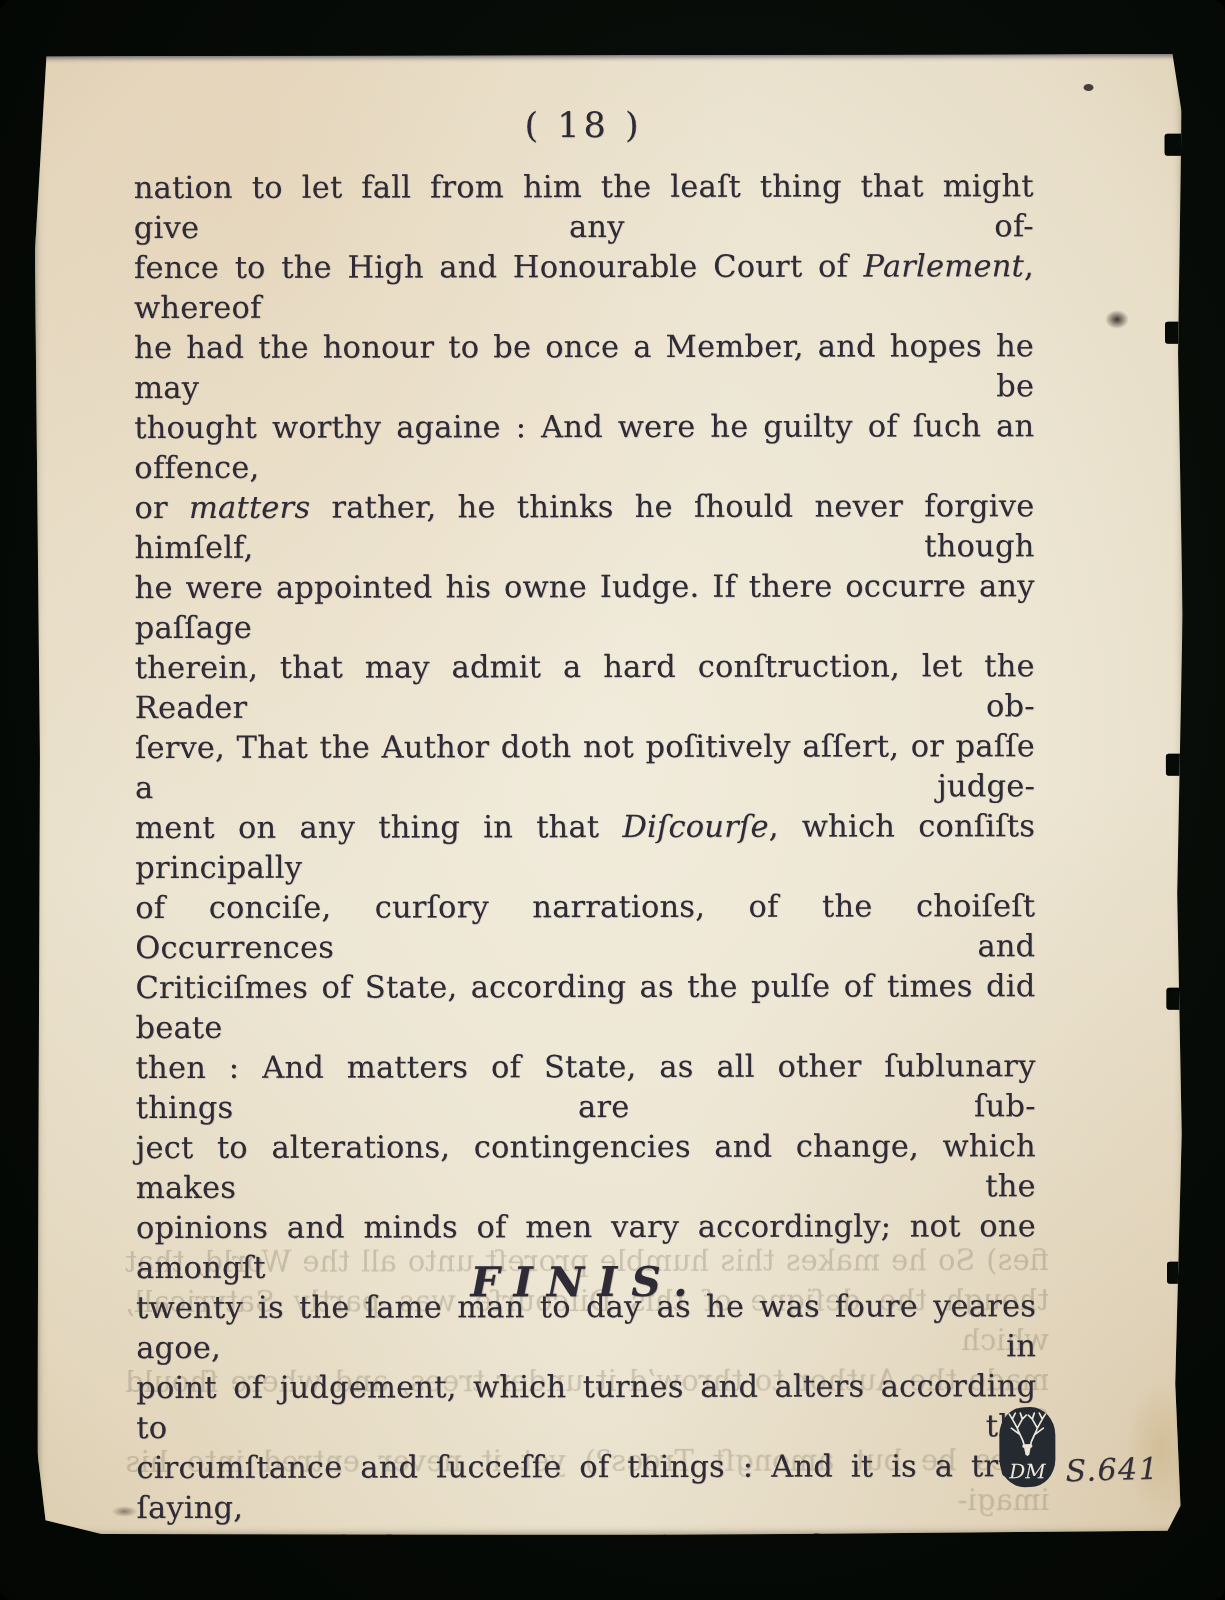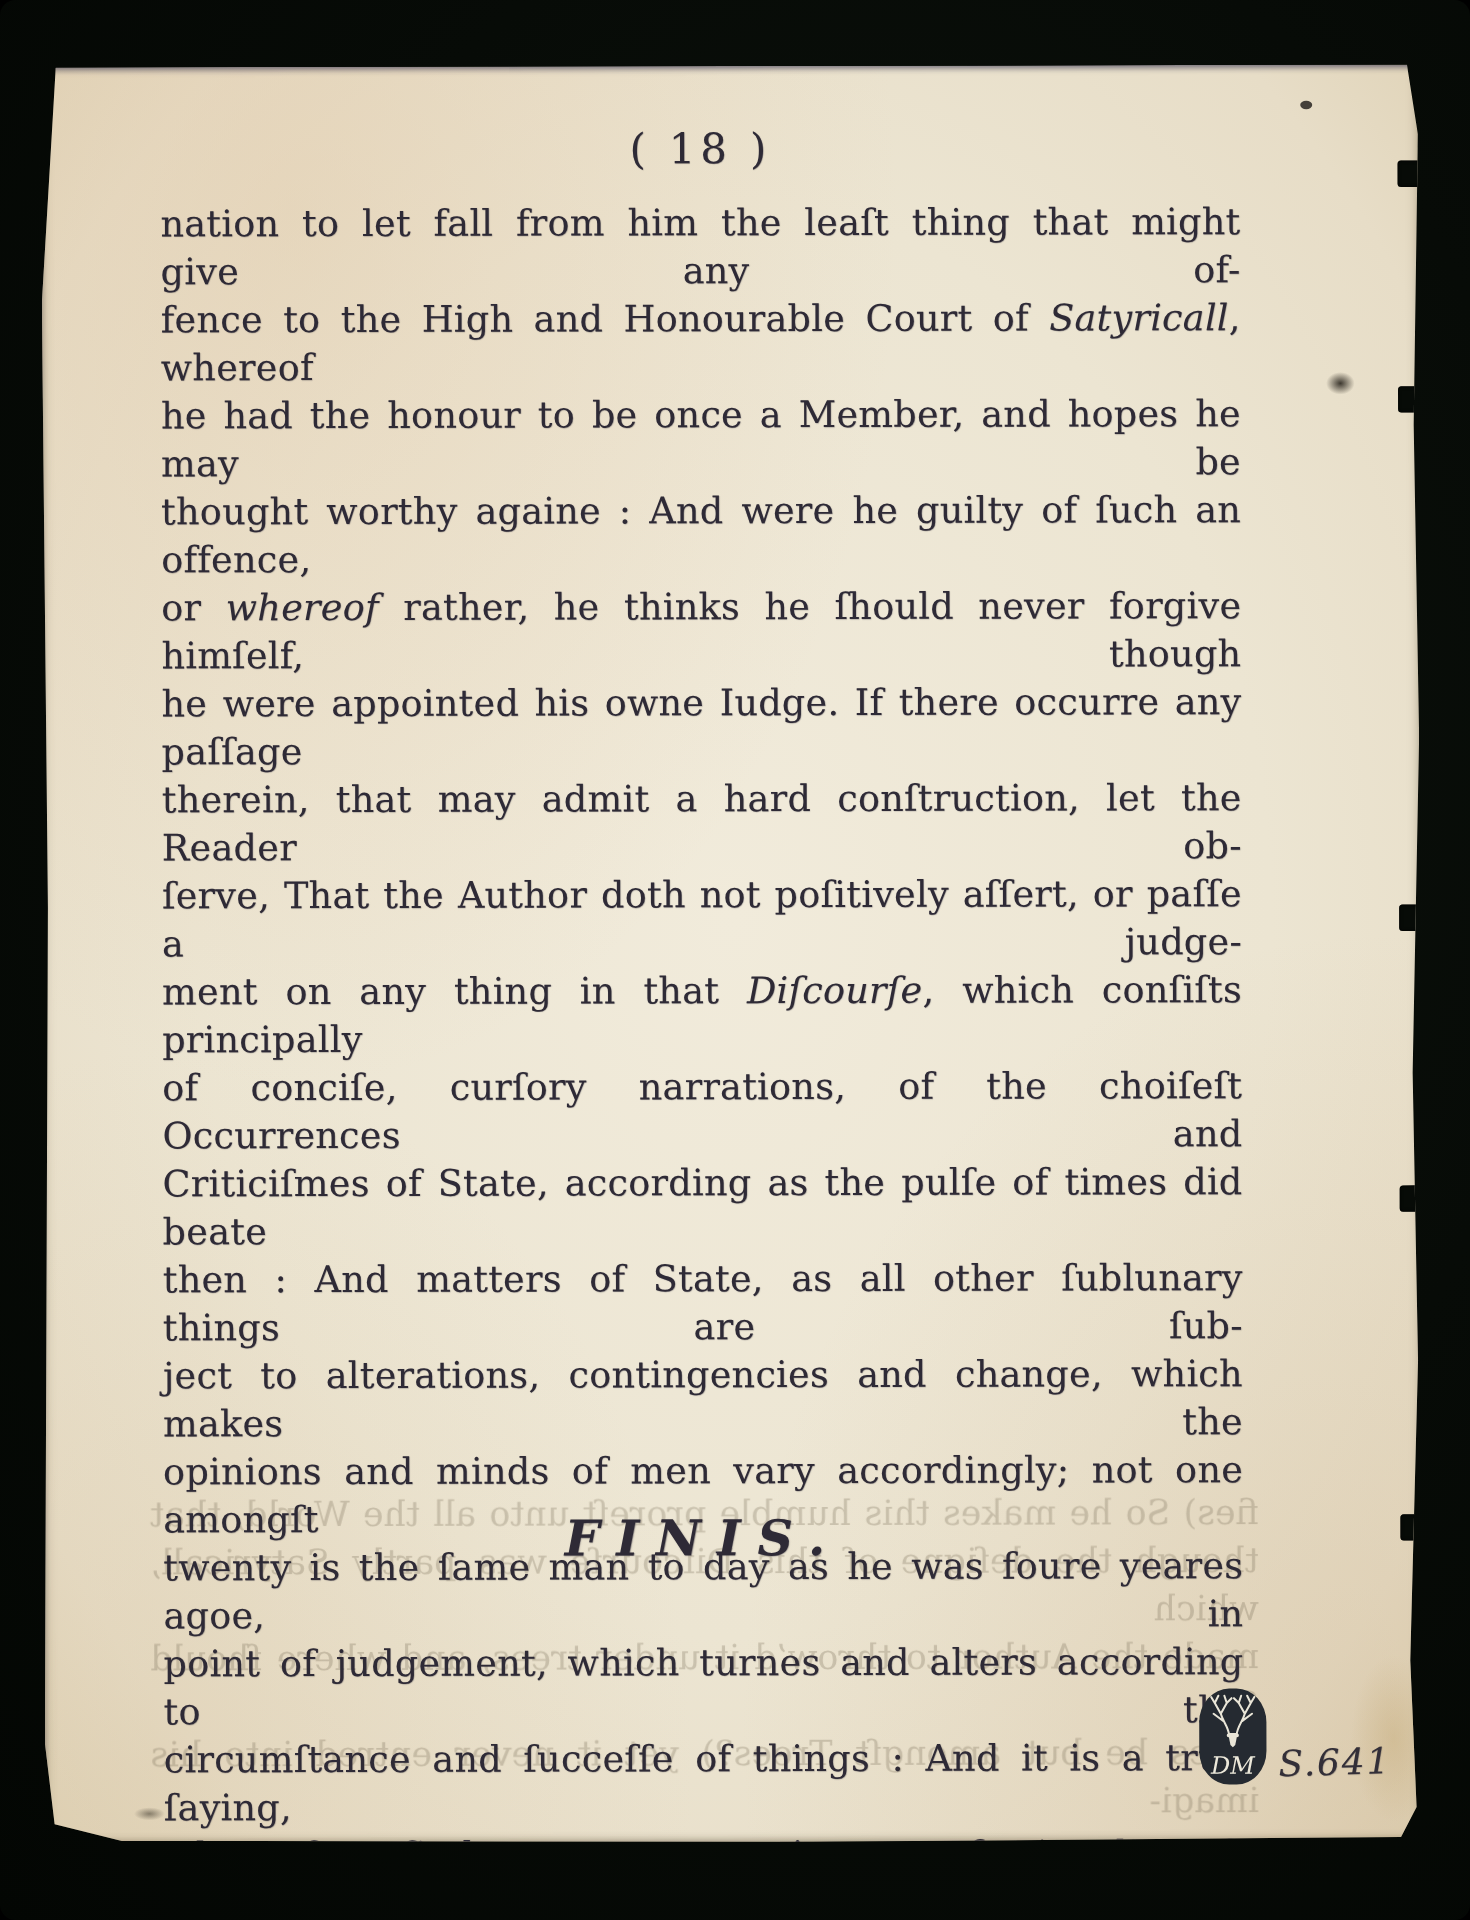--- a/index.html
+++ b/index.html
@@ -79,24 +79,24 @@
 
     <div class="bleed" id="bleed-lines">
         <div>fies)  So he makes this humble proreſt unto all the World,  that</div>
         <div>though the deſigne of this Diſcourſe was partly Satyricall, which</div>
         <div>made the Author to throw’d it under trees, and where ſhould Sa-</div>
         <div>tyres be but amongſt Trees?)  yet it never entred into his imagi-</div>
       </div>
 
     <div class="body-text" id="body-lines">
         <div class="line"><span>nation to let fall from him the leaſt thing that might give any of-</span></div>
-        <div class="line"><span>fence to the High and Honourable Court of </span><span class="it">Satyricall</span><span>, whereof</span></div>
+        <div class="line"><span>fence to the High and Honourable Court of </span><span class="it">Parlement</span><span>, whereof</span></div>
         <div class="line"><span>he had the honour to be once a Member,  and hopes he may be</span></div>
         <div class="line"><span>thought worthy againe :  And were he guilty of ſuch an offence,</span></div>
-        <div class="line"><span>or </span><span class="it">whereof</span><span> rather, he thinks he ſhould never forgive himſelf, though</span></div>
+        <div class="line"><span>or </span><span class="it">matters</span><span> rather, he thinks he ſhould never forgive himſelf, though</span></div>
         <div class="line"><span>he were appointed his owne Iudge.  If there occurre any paſſage</span></div>
         <div class="line"><span>therein, that may admit a hard conſtruction,  let the Reader ob-</span></div>
         <div class="line"><span>ſerve, That the Author doth not poſitively aſſert, or paſſe a judge-</span></div>
         <div class="line"><span>ment on any thing in that </span><span class="it">Diſcourſe</span><span>,  which conſiſts principally</span></div>
         <div class="line"><span>of conciſe, curſory narrations,  of the choiſeſt Occurrences and</span></div>
         <div class="line"><span>Criticiſmes of State,  according as the pulſe of times did beate</span></div>
         <div class="line"><span>then :  And matters of State, as all other ſublunary things are ſub-</span></div>
         <div class="line"><span>ject to alterations, contingencies and change,  which makes the</span></div>
         <div class="line"><span>opinions and minds of men vary accordingly;  not one amongſt</span></div>
         <div class="line"><span>twenty is the ſame man to day as he was foure yeares agoe,  in</span></div>

